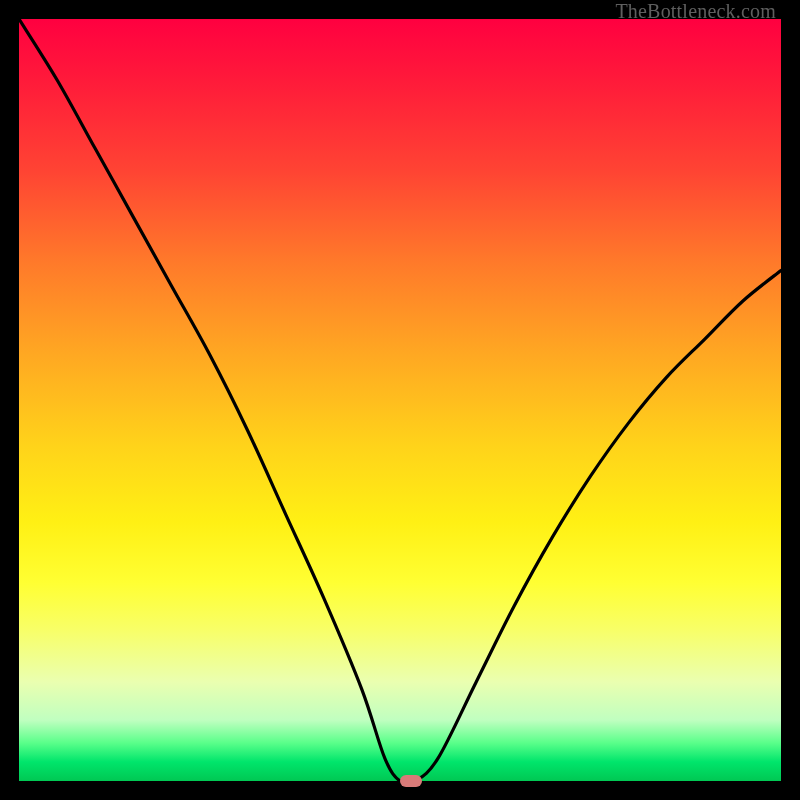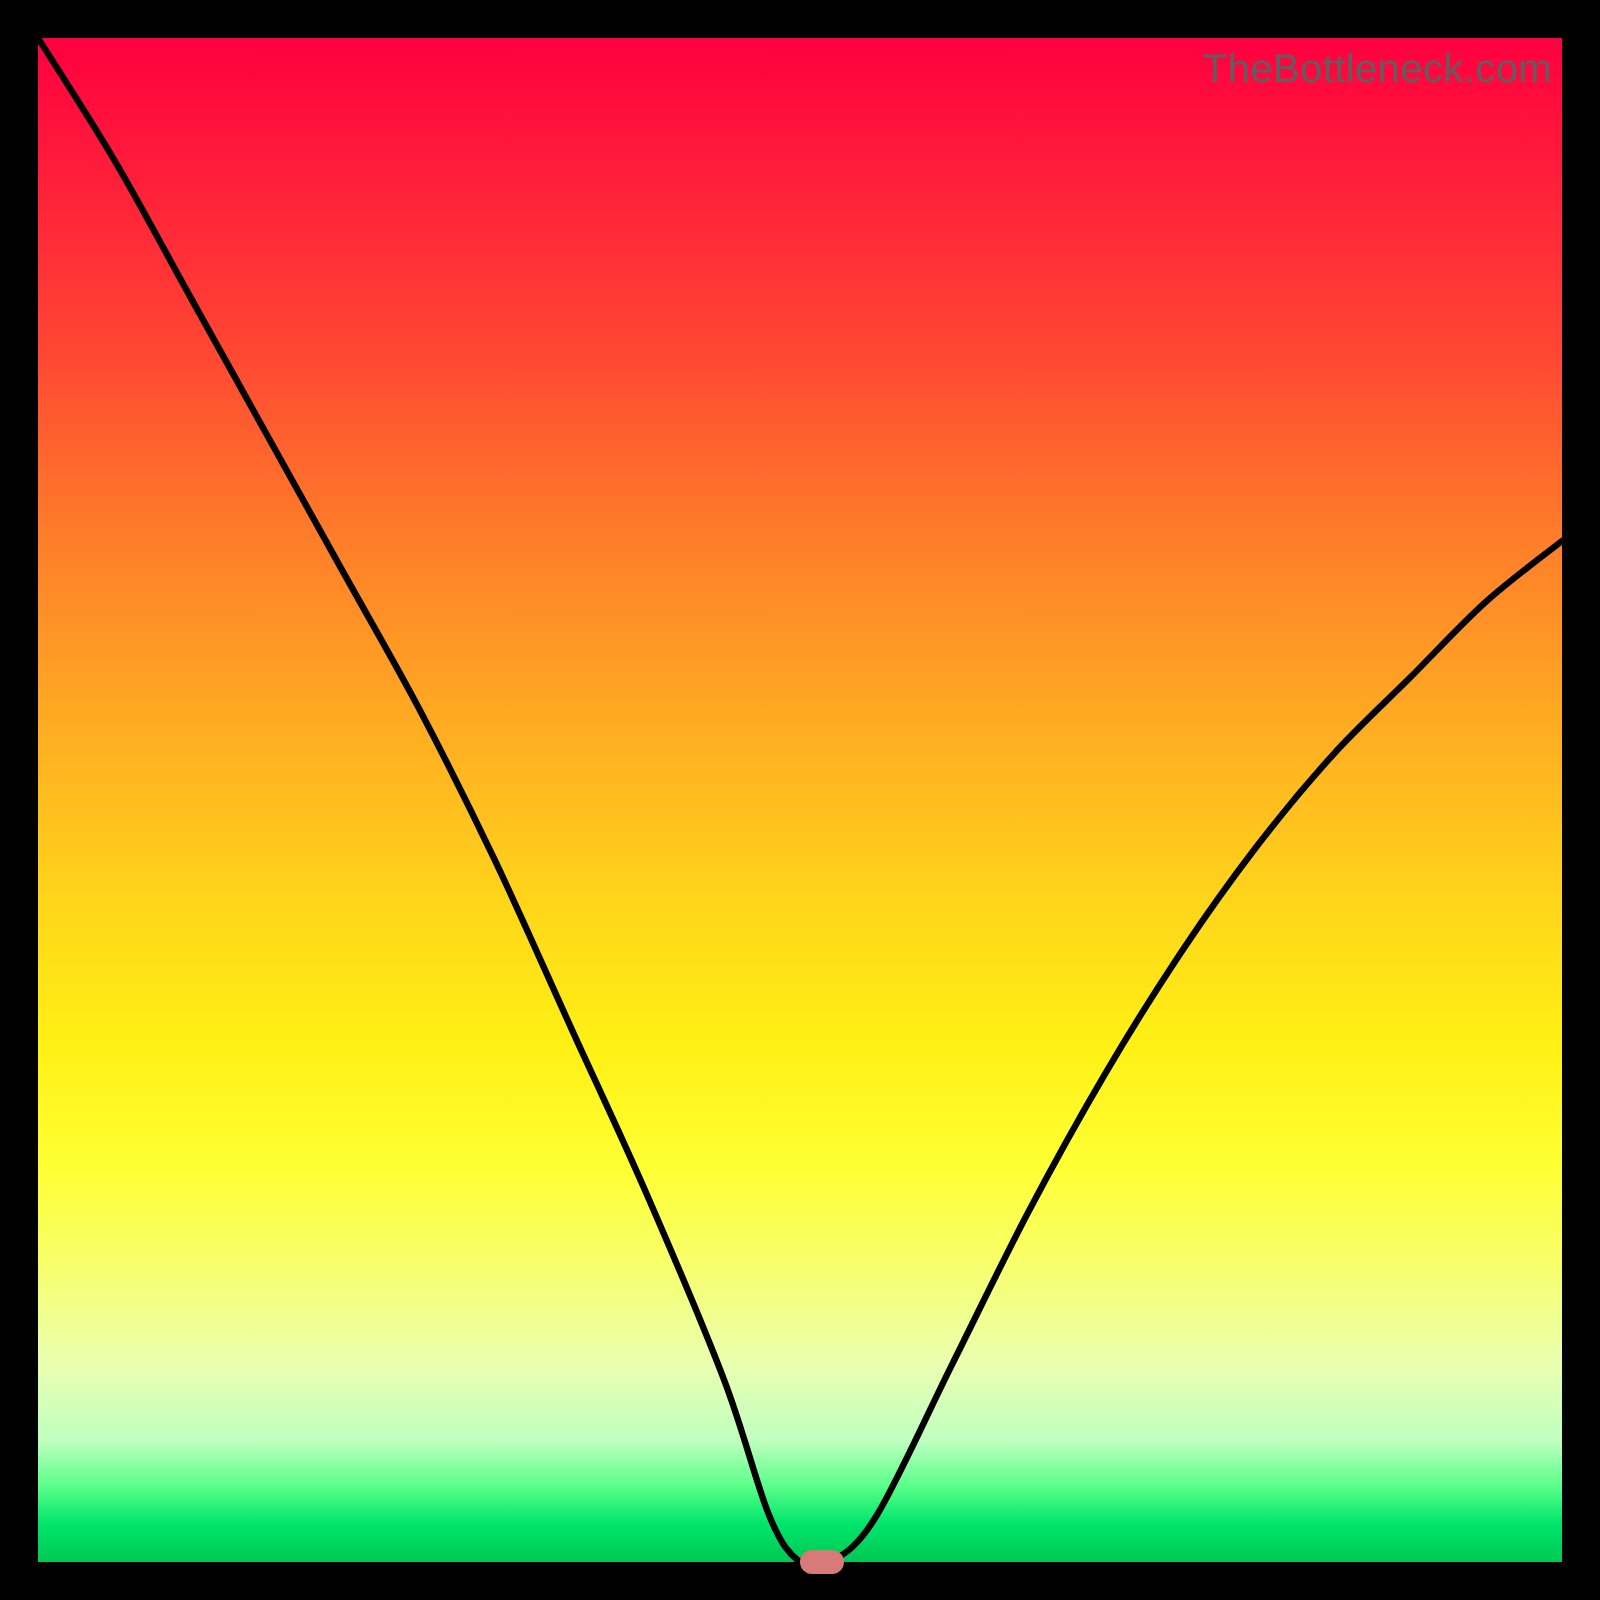--- a/index.html
+++ b/index.html
@@ -29,26 +29,25 @@
       #eaffb0 87%,
       #c0ffc0 92%,
       #5aff8a 95%,
       #00e56b 97.5%,
       #00c853 100%);
   }
   .watermark {
     position: absolute;
     top: 0px;
     right: 24px;
-    font-family: Liberation Sans, sans-serif;
+    font-family: Liberation Serif, serif;
     font-size: 20px;
     color: #5f5f5f;
     letter-spacing: 0.2px;
     font-weight: 500;
-    margin-top: 24px;
   }
   .curve {
     position: absolute;
     left: 19px;
     top: 19px;
     width: 762px;
     height: 762px;
     pointer-events: none;
   }
   .marker {

